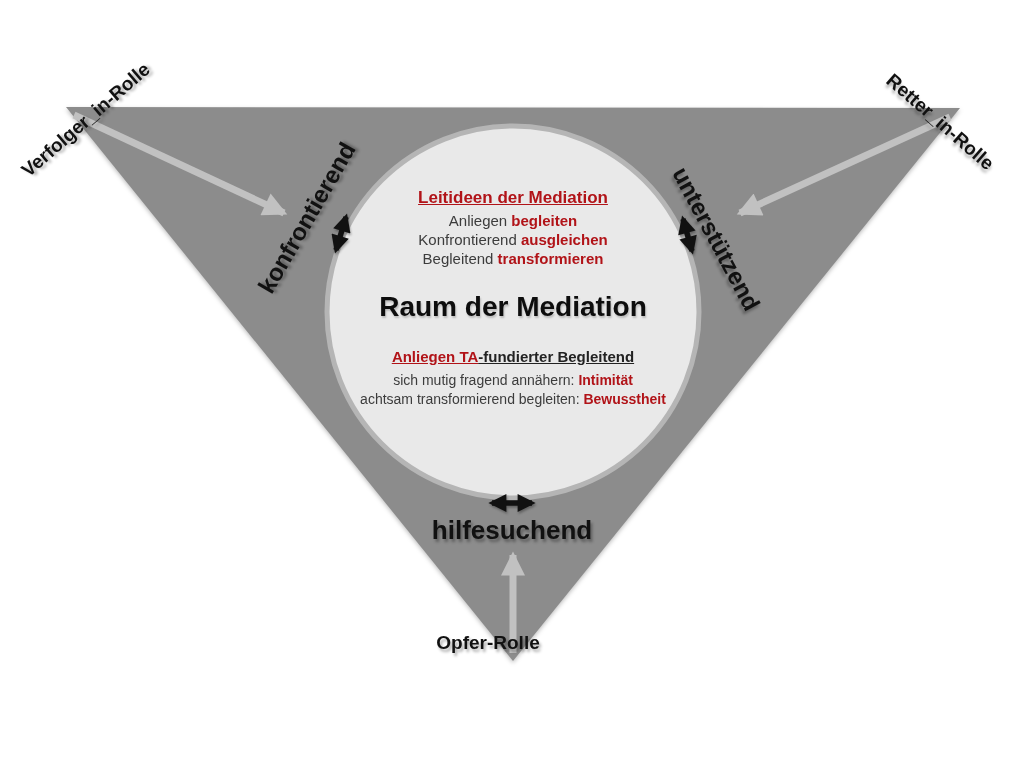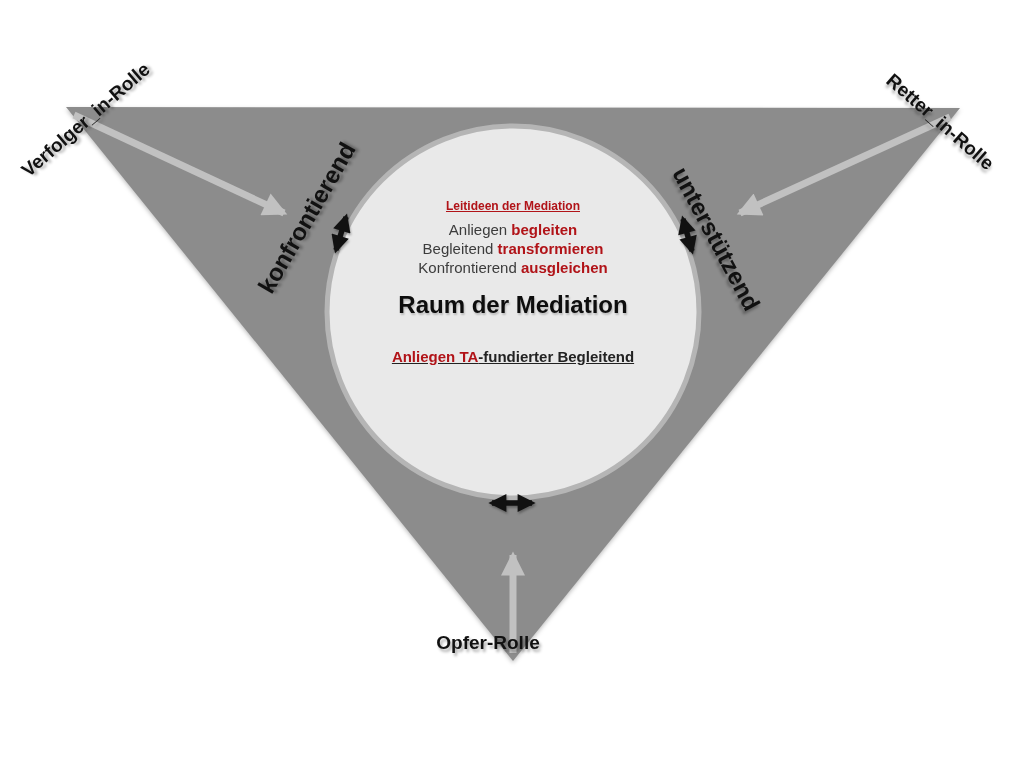--- a/index.html
+++ b/index.html
@@ -50,33 +50,33 @@
     color: var(--text-dark, #3c3c3c);
   }
   .top-block { top: 188px; font-size: 15px; line-height: 19px; }
   .bottom-block { top: 347px; font-size: 14px; line-height: 19.5px; }
 
   .block-heading {
     font-weight: bold;
     text-decoration: underline;
     margin-bottom: 4px;
   }
-  .top-heading { font-size: 12px; color: var(--accent-red, #b11318); margin-top: 9px; }
+  .top-heading { font-size: 17px; color: var(--accent-red, #b11318); }
   .bottom-heading { font-size: 15px; color: #222222; }
-  .bottom-heading .accent { }
+  .bottom-heading .accent { text-decoration: underline; }
 
   .accent { color: var(--accent-red, #b11318); font-weight: bold; }
 
   .circle-title {
     position: absolute;
     left: 323px;
     top: 291px;
     width: 380px;
     text-align: center;
-    font-size: 24px;
+    font-size: 28px;
     font-weight: bold;
     color: var(--title-black, #0d0d0d);
     text-shadow: 1px 2px 2px rgba(0,0,0,0.2);
     white-space: nowrap;
   }
 </style>
 </head>
 <body>
 
 <div class="stage">
@@ -107,35 +107,42 @@
   <div class="rot-label corner-label" style="left:86px; top:120px; --r:-41deg;">Verfolger_in-Rolle</div>
 
   <div class="rot-label corner-label" style="left:940px; top:122px; --r:41deg;">Retter_in-Rolle</div>
 
   <div class="rot-label corner-label" style="left:488px; top:643px; --r:0deg;">Opfer-Rolle</div>
 
   <div class="rot-label edge-label" style="left:307px; top:218px; --r:-60deg;">konfrontierend</div>
 
   <div class="rot-label edge-label" style="left:716px; top:239px; --r:62deg;">unterstützend</div>
 
+  <div class="rot-label edge-label edge-label-bottom" style="left:512px; top:530px; --r:0deg;">hilfesuchend</div>
 
   <div class="center-block top-block">
     <div class="block-heading top-heading">Leitideen der Mediation</div>
     <div>
       <span>Anliegen </span><span class="accent">begleiten</span>
     </div>
     <div>
-      <span>Begleitend </span><span class="accent">transformieren</span>
+      <span>Konfrontierend </span><span class="accent">ausgleichen</span>
     </div>
     <div>
-      <span>Konfrontierend </span><span class="accent">ausgleichen</span>
+      <span>Begleitend </span><span class="accent">transformieren</span>
     </div>
   </div>
 
   <div class="circle-title">Raum der Mediation</div>
 
   <div class="center-block bottom-block">
     <div class="block-heading bottom-heading">
       <span class="accent">Anliegen TA</span><span>-fundierter Begleitend</span>
     </div>
+    <div>
+      <span>sich mutig fragend annähern: </span><span class="accent">Intimität</span>
+    </div>
+    <div>
+      <span>achtsam transformierend begleiten: </span><span class="accent">Bewusstheit</span>
+    </div>
   </div>
 
 </div>
 
 </body></html>

